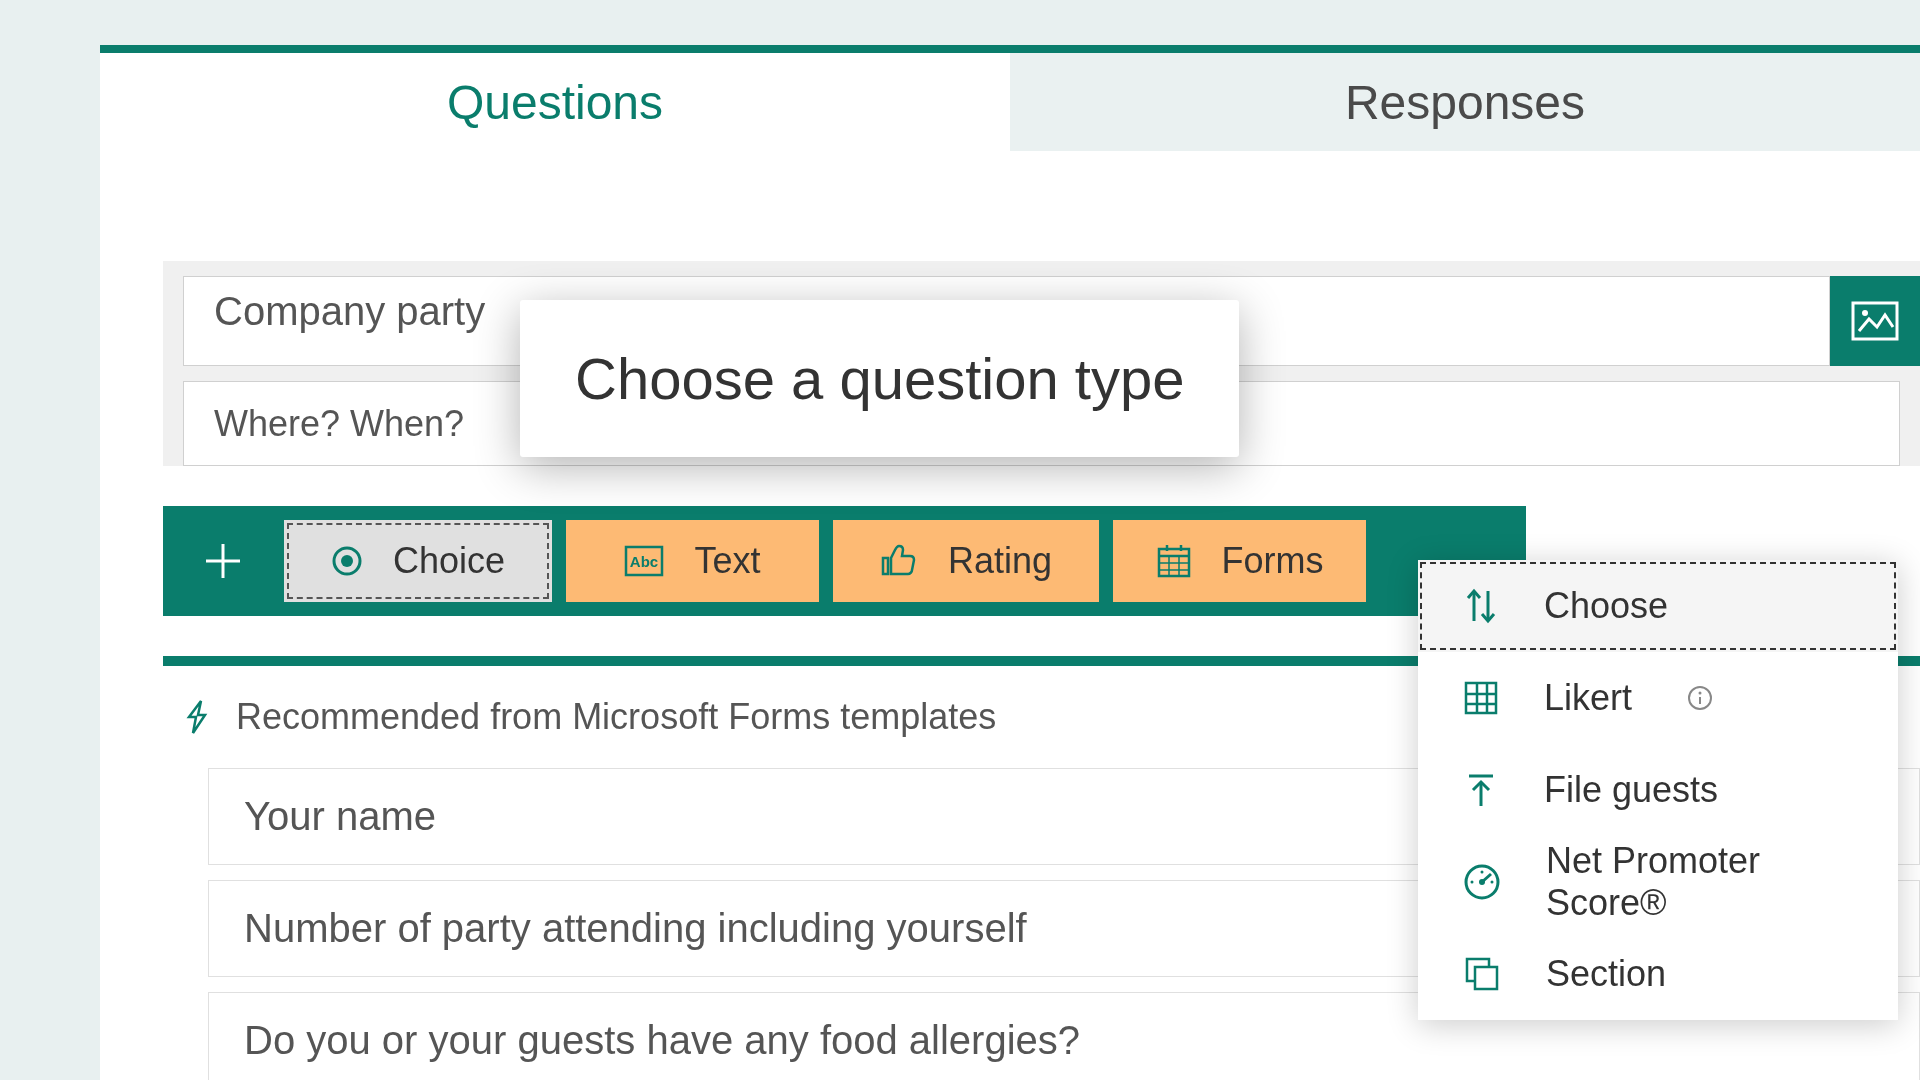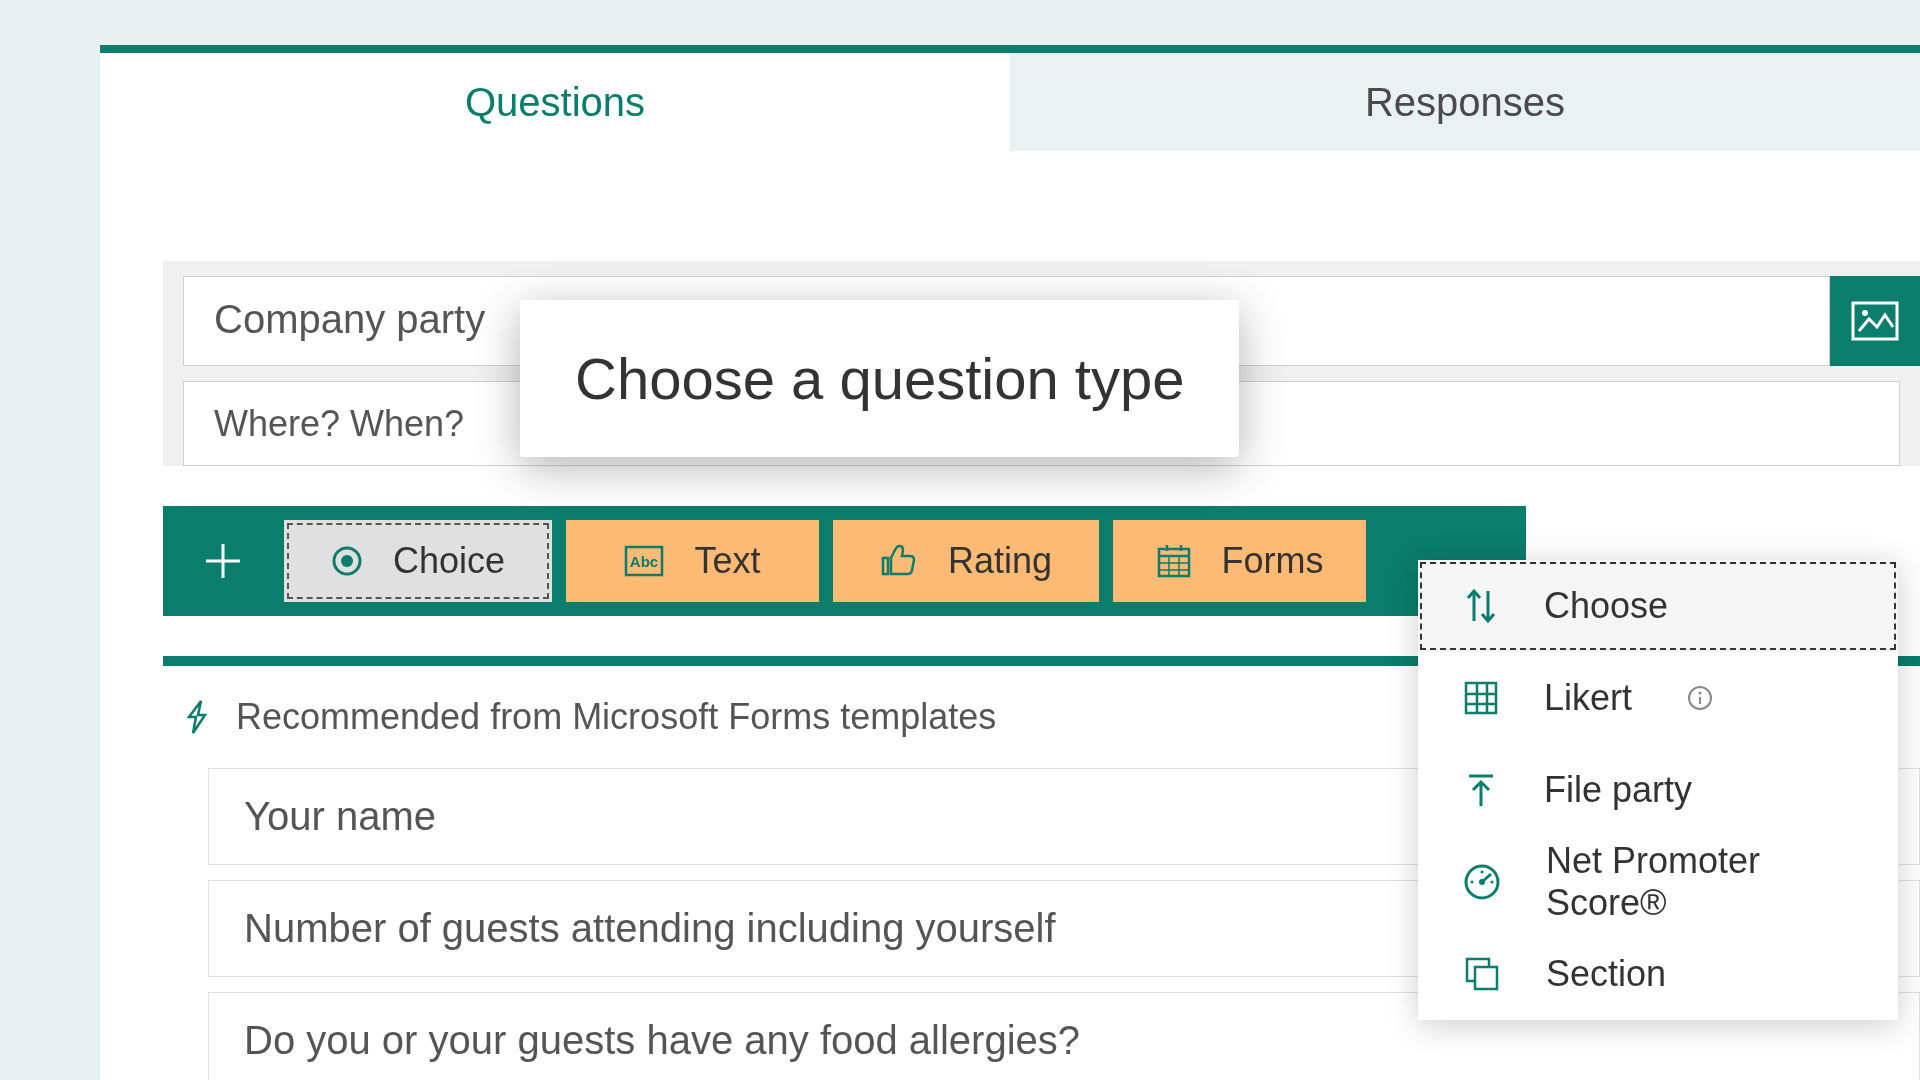--- a/index.html
+++ b/index.html
@@ -25,21 +25,21 @@
     }
     .tabs {
       display: flex;
       height: 98px;
     }
     .tab {
       flex: 1;
       display: flex;
       align-items: center;
       justify-content: center;
-      font-size: 40px;
+      font-size: 48px;
       cursor: pointer;
     }
     .tab-active {
       background: white;
       color: #0a7d6c;
       font-weight: 400;
     }
     .tab-inactive {
       background: #eaf1f1;
       color: #4a4a4a;
@@ -53,21 +53,21 @@
       position: relative;
       width: 1757px;
     }
     .title-row {
       display: flex;
       align-items: center;
     }
     .title-input {
       background: white;
       border: 1px solid #d0d0d0;
-      padding: 20px 30px;
+      padding: 12px 30px;
       font-size: 40px;
       color: #555;
       flex: 1;
       margin: 15px 0 15px 20px;
       height: 90px;
     }
     .image-button {
       width: 90px;
       height: 90px;
       background: #0a7d6c;
@@ -260,21 +260,21 @@
       </div>
 
       <div class="recommended-section">
         <div class="recommended-header">
           <svg class="icon-svg" width="28" height="36" viewBox="0 0 28 36">
             <path d="M 18 2 L 6 18 L 13 18 L 10 34 L 22 16 L 15 16 Z" fill="none" stroke="#0a7d6c" stroke-width="2.5"></path>
           </svg>
           <span>Recommended from Microsoft Forms templates</span>
         </div>
         <div class="recommended-item">Your name</div>
-        <div class="recommended-item">Number of guests attending including yourself</div>
+        <div class="recommended-item">Number of party attending including yourself</div>
         <div class="recommended-item">Do you or your guests have any food allergies?</div>
       </div>
     </div>
   </div>
 </div>
 
 <div class="tooltip">Choose a question type</div>
 
 <div class="dropdown-menu">
   <div class="dropdown-item dropdown-item-highlighted">
@@ -302,21 +302,21 @@
         <line x1="13" y1="12" x2="13" y2="19" stroke="#888" stroke-width="2"></line>
       </svg>
     </span>
   </div>
   <div class="dropdown-item">
     <svg class="icon-svg" width="36" height="40" viewBox="0 0 36 40">
       <line x1="6" y1="6" x2="30" y2="6" stroke="#0a7d6c" stroke-width="3"></line>
       <line x1="18" y1="12" x2="18" y2="36" stroke="#0a7d6c" stroke-width="3"></line>
       <polyline points="10,20 18,12 26,20" fill="none" stroke="#0a7d6c" stroke-width="3"></polyline>
     </svg>
-    <span>File party</span>
+    <span>File guests</span>
   </div>
   <div class="dropdown-item">
     <svg class="icon-svg" width="38" height="38" viewBox="0 0 38 38">
       <circle cx="19" cy="19" r="16" fill="none" stroke="#0a7d6c" stroke-width="3"></circle>
       <circle cx="19" cy="19" r="3" fill="#0a7d6c"></circle>
       <line x1="19" y1="19" x2="28" y2="11" stroke="#0a7d6c" stroke-width="3"></line>
       <circle cx="9" cy="19" r="1.5" fill="#0a7d6c"></circle>
       <circle cx="29" cy="19" r="1.5" fill="#0a7d6c"></circle>
       <circle cx="19" cy="9" r="1.5" fill="#0a7d6c"></circle>
     </svg>

